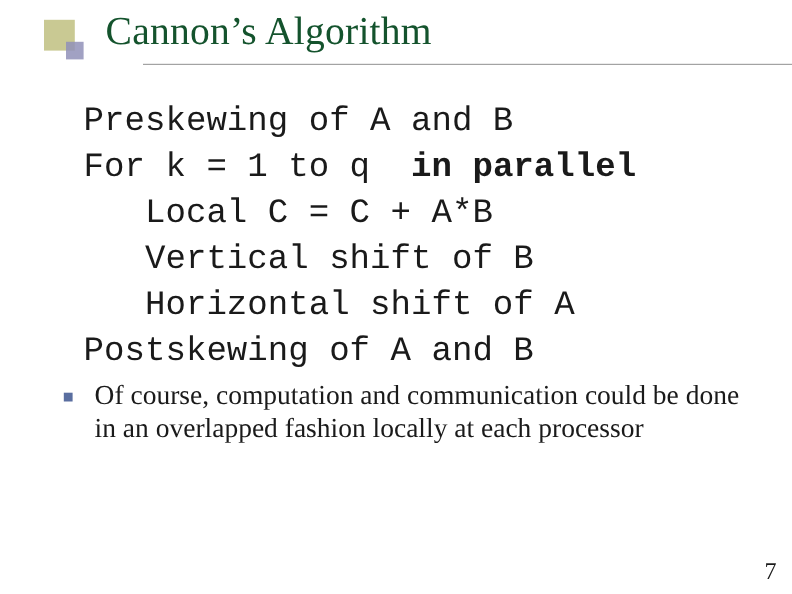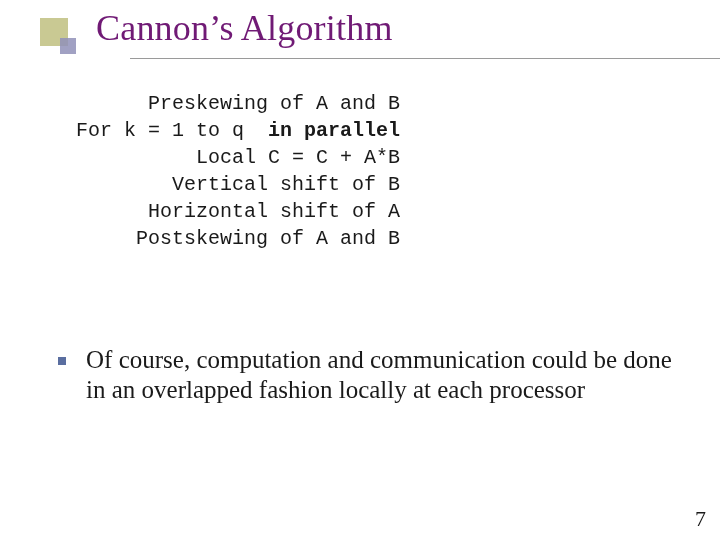--- a/index.html
+++ b/index.html
@@ -49,41 +49,40 @@
     background: #9090b8;
     opacity: 0.85;
   }
   .title-text {
     position: absolute;
     left: 56px;
     top: 1px;
     font-family: "Times New Roman", Times, serif;
     font-size: 36px;
     letter-spacing: 0.2px;
-    color: #701a75;
+    color: #14532d;
     white-space: nowrap;
   }
   .title-rule {
     position: absolute;
     left: 90px;
     top: 52px;
     width: 590px;
     height: 0;
     border-top: 1px solid #9a9a9a;
   }
   .code-block {
     position: absolute;
     left: 76px;
     top: 90px;
     font-family: "Courier New", Courier, monospace;
-    font-size: 20px;
+    font-size: 31px;
     line-height: 1.35;
     color: #1a1a1a;
     white-space: pre;
-    text-align: right;
   }
   .code-block b {
     font-weight: 700;
   }
   .bullet-item {
     position: absolute;
     left: 58px;
     top: 345px;
     right: 30px;
     display: flex;

